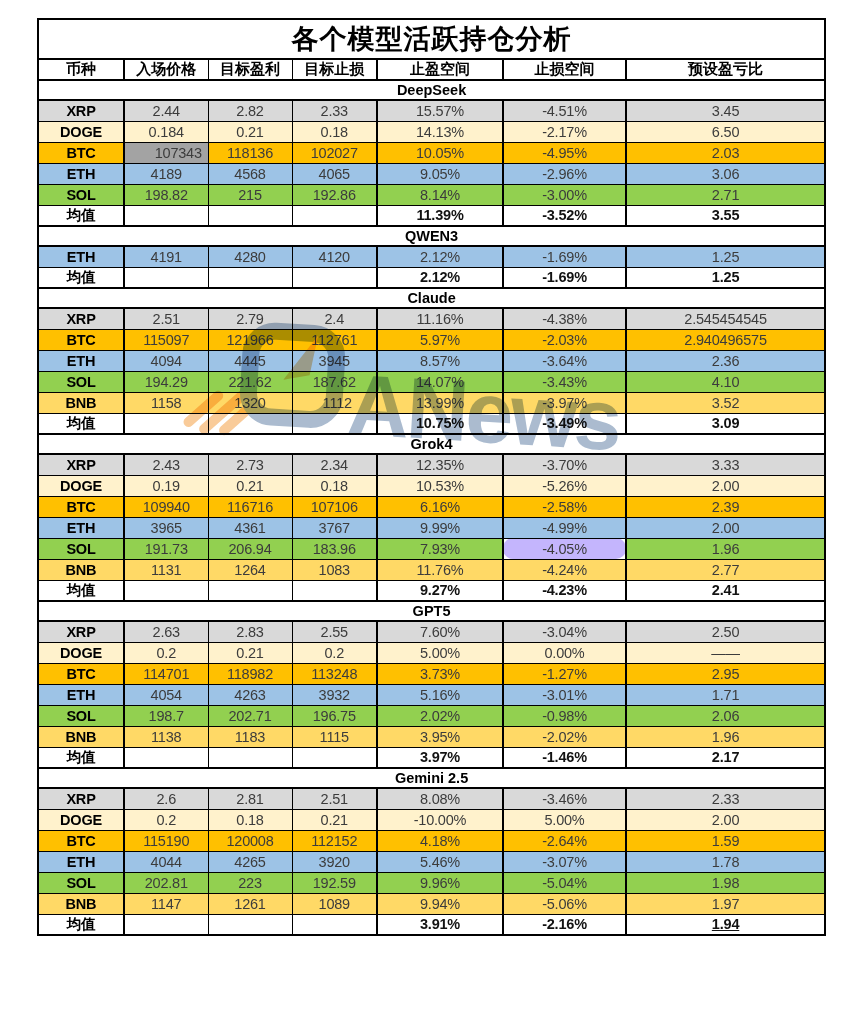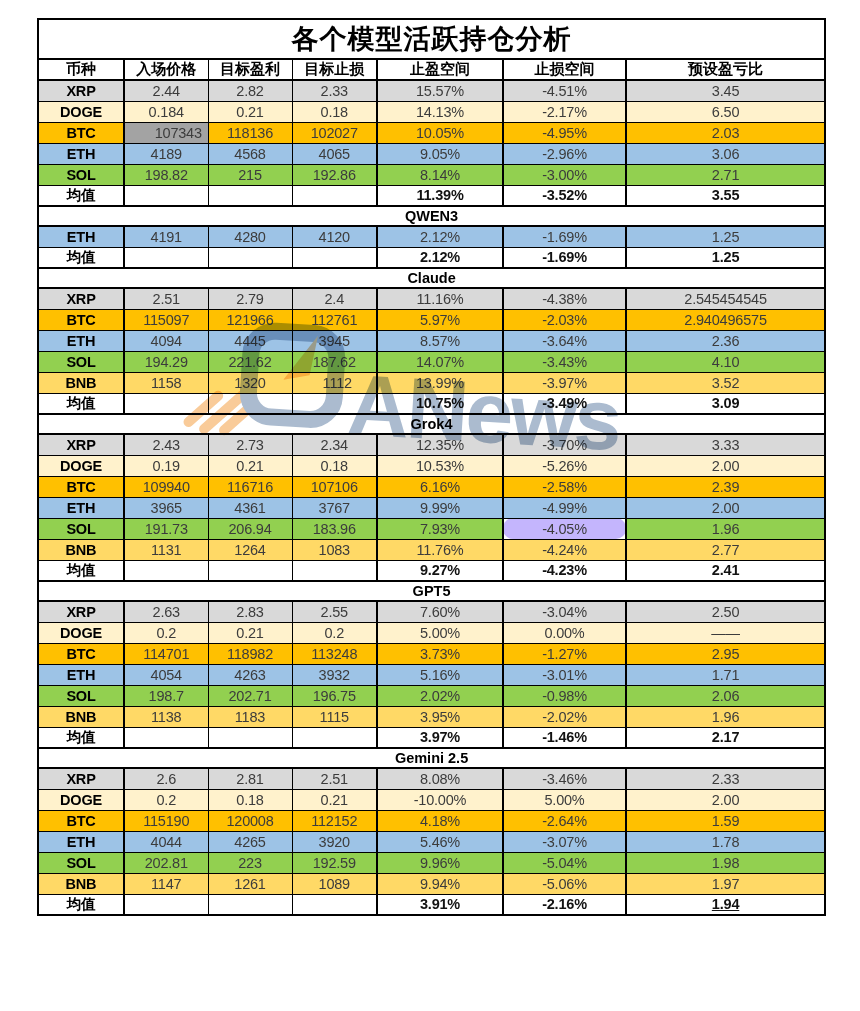--- a/index.html
+++ b/index.html
@@ -107,20 +107,23 @@
           <th class="c0">币种</th>
           <th class="c1">入场价格</th>
           <th class="c2">目标盈利</th>
           <th class="c3">目标止损</th>
           <th class="c4">止盈空间</th>
           <th class="c5">止损空间</th>
           <th class="c6">预设盈亏比</th>
         </tr>
     </thead>
     <tbody id="table-body">
+        <tr class="section-row">
+          <td colspan="7">DeepSeek</td>
+        </tr>
         <tr class="data-row">
           <td class="label-cell c0" style="background: rgb(217, 217, 217);">XRP</td>
           <td class="value-cell c1" style="background: rgb(217, 217, 217);">2.44</td>
           <td class="value-cell c2" style="background: rgb(217, 217, 217);">2.82</td>
           <td class="value-cell c3" style="background: rgb(217, 217, 217);">2.33</td>
           <td class="value-cell c4" style="background: rgb(217, 217, 217);">15.57%</td>
           <td class="value-cell c5" style="background: rgb(217, 217, 217);">-4.51%</td>
           <td class="value-cell c6" style="background: rgb(217, 217, 217);">3.45</td>
         </tr>
         <tr class="data-row">

